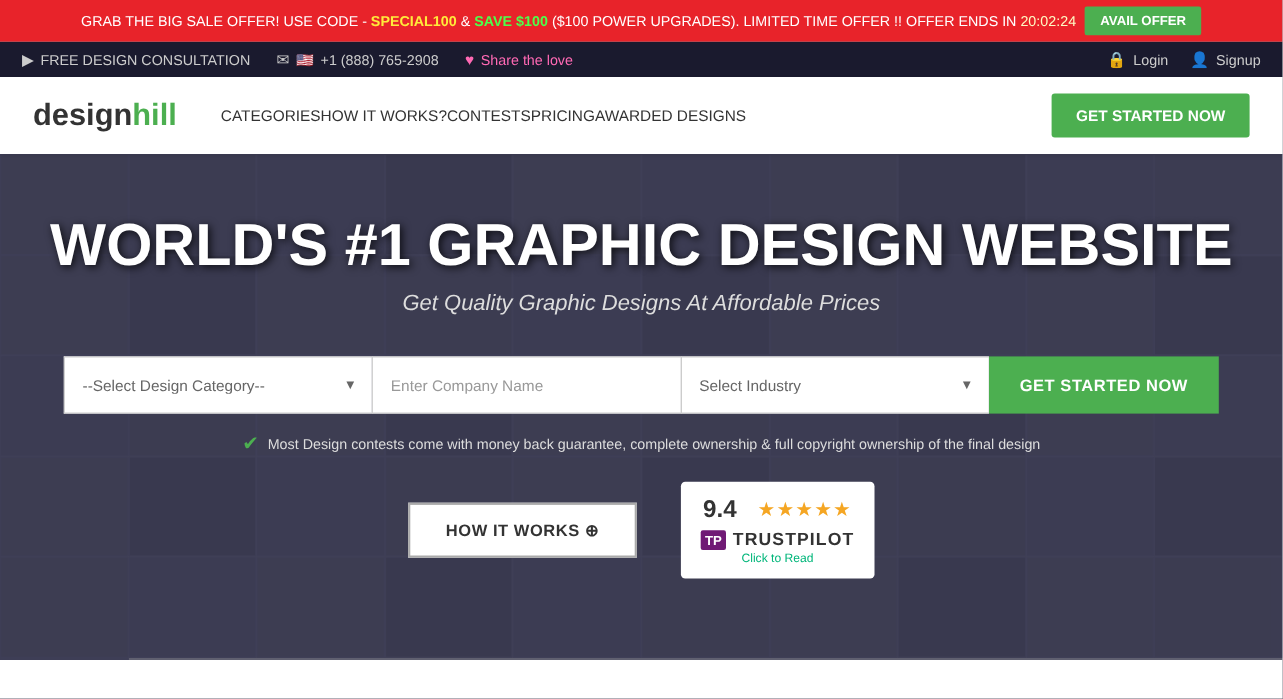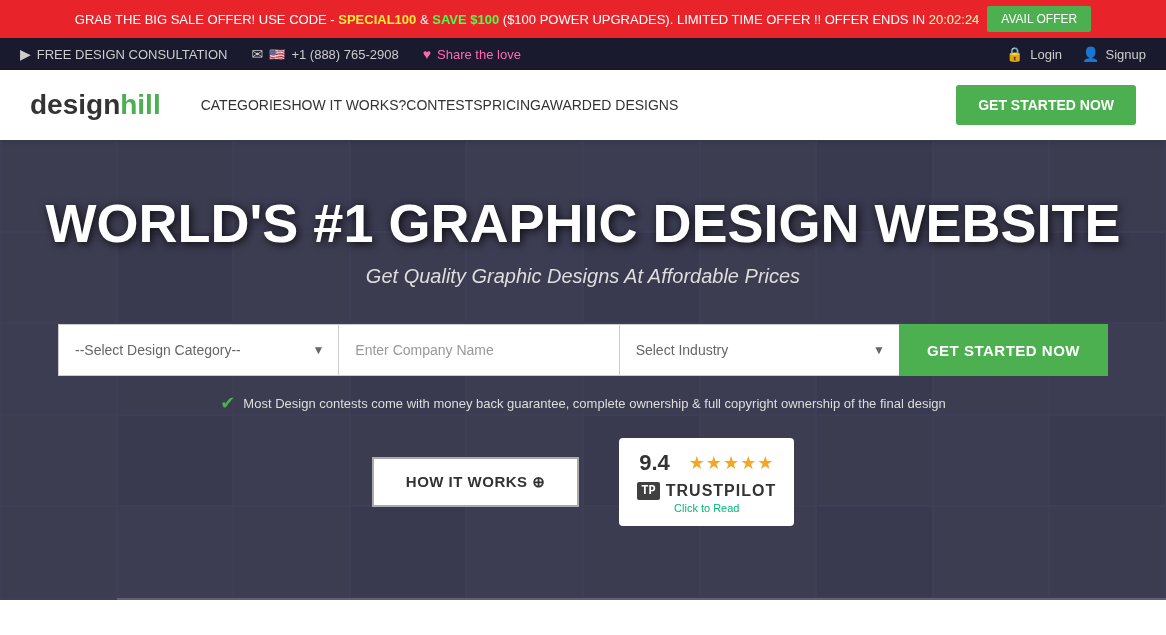--- a/index.html
+++ b/index.html
@@ -20,21 +20,21 @@
     }
     .announcement-bar .highlight-yellow { color: #ffeb3b; font-weight: bold; }
     .announcement-bar .highlight-green { color: #4cff4c; font-weight: bold; text-align: right; }
     .announcement-bar .timer { color: #fef9c3; font-weight: normal; }
     .avail-btn {
       background: #4caf50;
       color: white;
       border: none;
       padding: 6px 14px;
       font-size: 12px;
-      font-weight: normal;
+      font-weight: bold;
       cursor: pointer;
       border-radius: 2px;
       white-space: nowrap;
     }
 
     
     .secondary-nav {
       background: #1a1a2e;
       display: flex;
       align-items: center;
@@ -305,27 +305,26 @@
       color: #f5a623;
       font-size: 18px;
       letter-spacing: 1px;
     }
     .trustpilot-logo {
       display: flex;
       align-items: center;
       gap: 6px;
     }
     .trustpilot-tp {
-      background: #404040;
+      background: #701a75;
       color: white;
       font-size: 12px;
       font-weight: bold;
       padding: 2px 4px;
       border-radius: 2px;
-      font-family: Liberation Mono, monospace;
     }
     .trustpilot-name {
       font-size: 16px;
       font-weight: bold;
       color: #333;
       letter-spacing: 1px;
     }
     .trustpilot-click {
       font-size: 11px;
       color: #00b67a;

